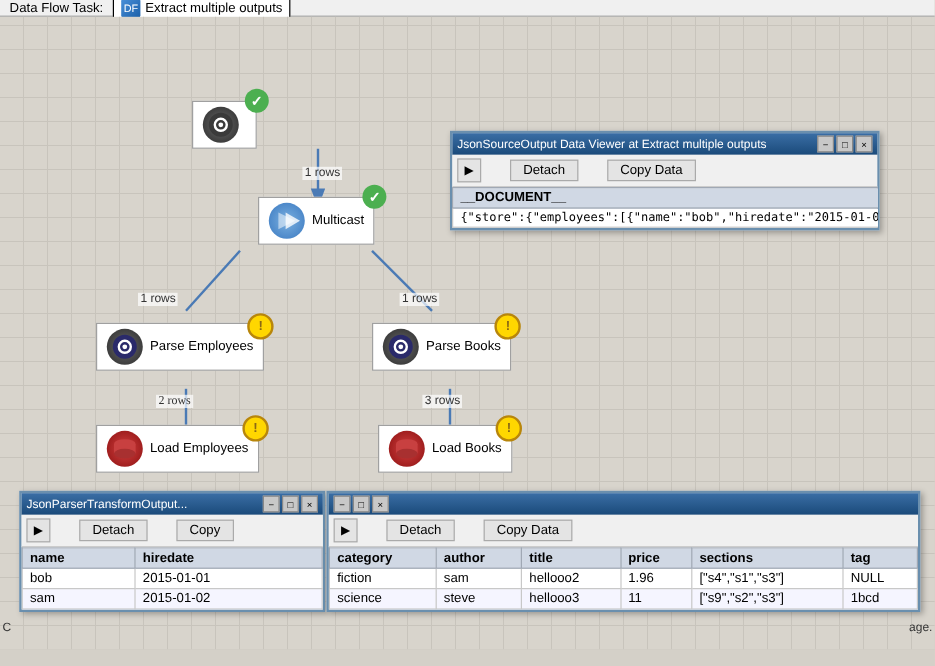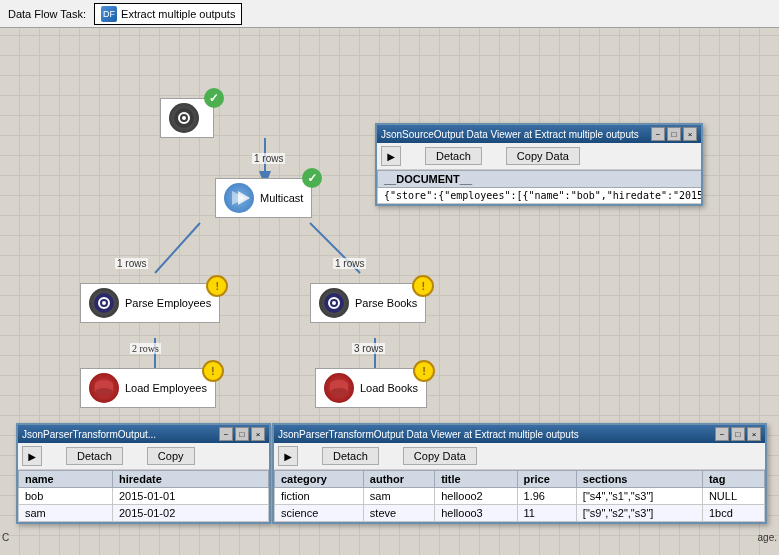--- a/index.html
+++ b/index.html
@@ -13,21 +13,21 @@
       position: relative;
     }
 
     
     .top-bar {
       background: #f0f0f0;
       border-bottom: 1px solid #a0a0a0;
       padding: 4px 8px;
       display: flex;
       align-items: center;
-      height: 28px;
+      height: 14px;
       text-align: right;
     }
     .top-bar-label {
       font-size: 11px;
       margin-right: 8px;
       color: #000;
     }
     .task-box {
       display: flex;
       align-items: center;
@@ -371,21 +371,21 @@
           <ellipse cx="11" cy="7" rx="9" ry="4" fill="#c84040"></ellipse>
           <rect x="2" y="7" width="18" height="8" fill="#c84040"></rect>
           <ellipse cx="11" cy="15" rx="9" ry="4" fill="#a83030"></ellipse>
         </svg>
       </div>
       <span>Load Books</span>
     </div>
     <div class="yellow-warn" style="top: -8px; right: -8px;">!</div>
   </div>
 
-  <div class="data-window" style="left: 375px; top: 95px; width: 328px;">
+  <div class="data-window" style="left: 375px; top: 95px; width: 358px;">
     <div class="data-window-titlebar">
       <span>JsonSourceOutput Data Viewer at Extract multiple outputs</span>
       <div class="titlebar-controls">
         <div class="titlebar-btn">−</div>
         <div class="titlebar-btn">□</div>
         <div class="titlebar-btn">×</div>
       </div>
     </div>
     <div class="data-window-toolbar">
       <div class="play-btn">▶</div>
@@ -439,21 +439,20 @@
               <td>sam</td>
               <td>2015-01-02</td>
             </tr>
           </tbody>
       </table>
     </div>
   </div>
 
   <div class="data-window" style="left: 272px; top: 395px; width: 495px;">
     <div class="data-window-titlebar">
-      <span>JsonParserTransformOutput Data Viewer at Extract multiple outputs</span>
       <div class="titlebar-controls">
         <div class="titlebar-btn">−</div>
         <div class="titlebar-btn">□</div>
         <div class="titlebar-btn">×</div>
       </div>
     </div>
     <div class="data-window-toolbar">
       <div class="play-btn">▶</div>
       <button class="toolbar-btn">Detach</button>
       <button class="toolbar-btn">Copy Data</button>

